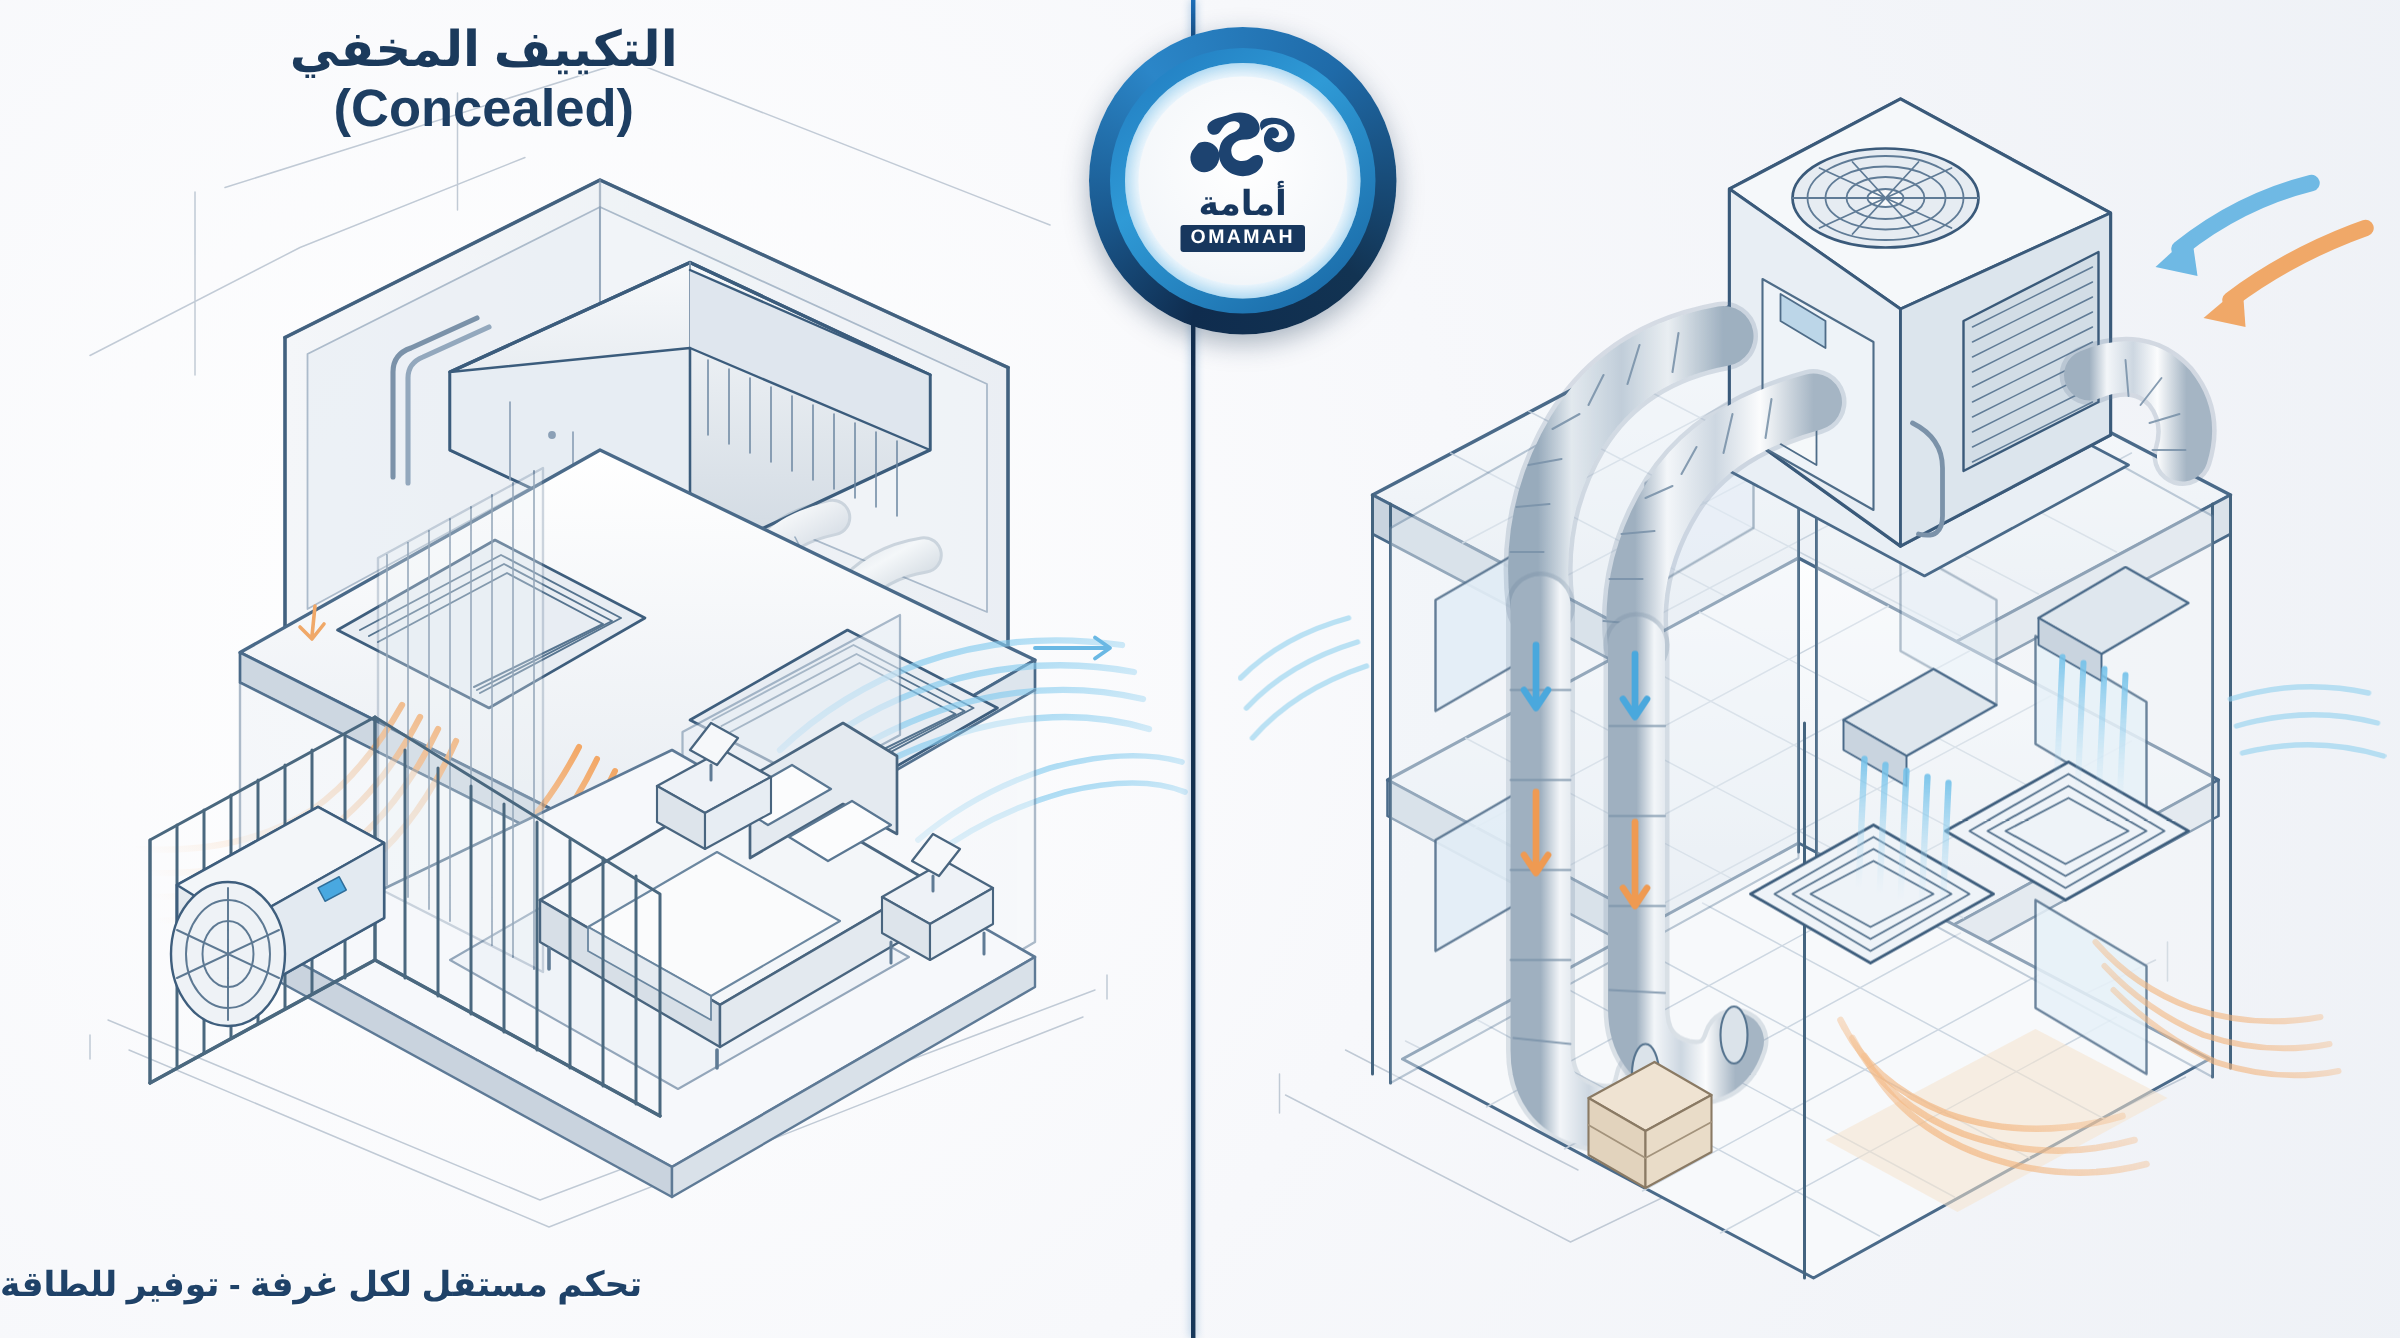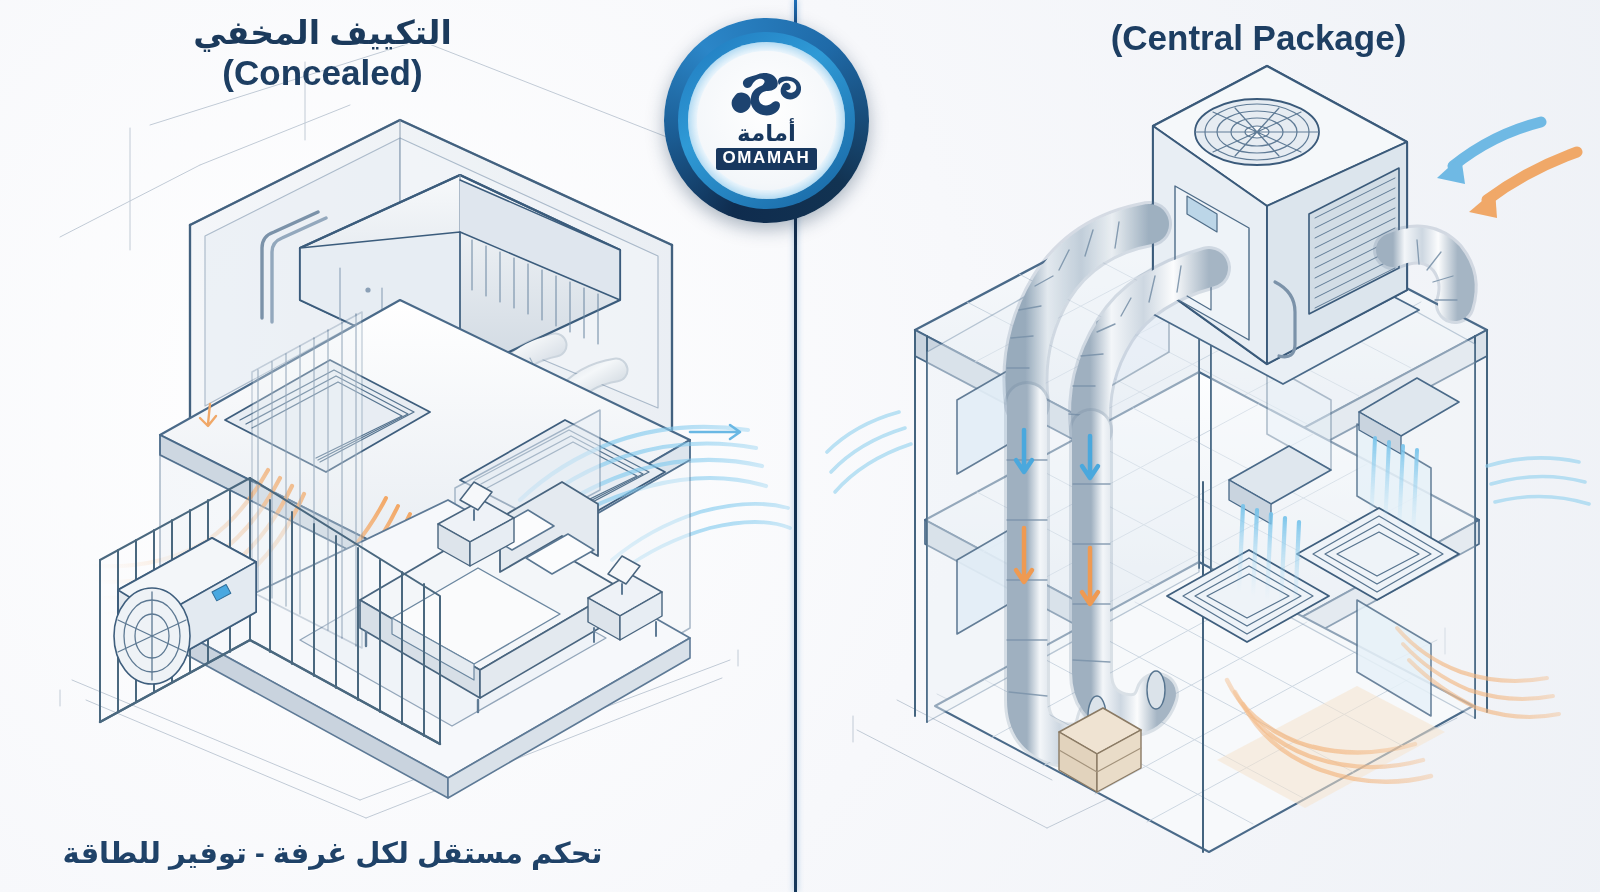--- a/index.html
+++ b/index.html
@@ -36,30 +36,30 @@
     line-height:1.05;text-shadow:0 1px 0 rgba(255,255,255,.8);
   }
   .panel-title .en{
     display:block;font-size:35px;font-weight:bold;margin-top:2px;
     color:#1d3e62;direction:ltr;
   }
   .panel.left .panel-title{padding-right:150px;box-sizing:border-box;}
   .panel.right .panel-title{padding-left:120px;box-sizing:border-box;}
 
   .panel-caption{
-    position:absolute;bottom:22px;width:100%;text-align:center;
-    direction:rtl;color:#1f4268;font-size:29px;font-weight:bold;
+    position:absolute;bottom:22px;width:100%;text-align:left;
+    direction:rtl;color:#1f4268;font-size:23px;font-weight:bold;
     text-shadow:0 1px 0 rgba(255,255,255,.85);
   }
   .panel.left .panel-caption{padding-right:130px;box-sizing:border-box;}
   .panel.right .panel-caption{padding-left:80px;box-sizing:border-box;}
 
   
   .logo{
-    position:absolute;left:664px;top:18px;width:205px;height:205px;z-index:20;
+    position:absolute;left:726px;top:18px;width:205px;height:205px;z-index:20;
   }
   .logo .ring-outer{
     position:absolute;inset:0;border-radius:50%;
     background:
       conic-gradient(from 200deg,#0f2c4e 0deg,#1b5c93 60deg,#2b86c8 120deg,
                      #1f6aa8 200deg,#123352 290deg,#0f2c4e 360deg);
     box-shadow:0 6px 18px rgba(20,50,80,.35);
   }
   .logo .ring-mid{
     position:absolute;left:14px;top:14px;right:14px;bottom:14px;border-radius:50%;
@@ -74,21 +74,21 @@
     position:absolute;left:33px;top:33px;right:33px;bottom:33px;border-radius:50%;
     background:radial-gradient(circle at 50% 42%,#ffffff 0%,#f4f7fa 70%,#e6eef5 100%);
     display:flex;flex-direction:column;align-items:center;justify-content:center;
   }
   .logo .emblem{width:74px;height:52px;margin-bottom:1px;}
   .logo .ar-name{
     font-size:23px;font-weight:bold;color:#17375e;line-height:1;direction:rtl;
     margin-top:-2px;
   }
   .logo .en-name{
-    margin-top:3px;background:#17375e;color:#fff;font-size:17px;font-weight:bold;
+    margin-top:3px;background:#17375e;color:#fff;font-size:13px;font-weight:bold;
     letter-spacing:1.6px;padding:1px 7px 2px;border-radius:2px;line-height:1.1;
   }
 
   
   .illus{position:absolute;left:0;top:0;width:100%;height:892px;}
 </style>
 </head>
 <body>
 
 <div class="stage">
@@ -592,21 +592,20 @@
           <path d="M640 178 L664 156 L668 184 Z" fill="#6fb9e4" stroke="none"></path>
         </g>
         <g>
           <path d="M780 152 Q730 170 690 200" stroke="#f0a868" stroke-width="11" fill="none" stroke-linecap="round"></path>
           <path d="M672 212 L698 190 L700 218 Z" fill="#f0a868" stroke="none"></path>
         </g>
       </g>
     </svg>
 
     <div class="panel-title">
-      <span class="en">(Central Package)</span>
     </div>
 
   </div>
 
   <div class="divider"></div>
 
   <div class="logo">
     <div class="ring-outer"></div>
     <div class="ring-mid"></div>
     <div class="ring-glow"></div>

